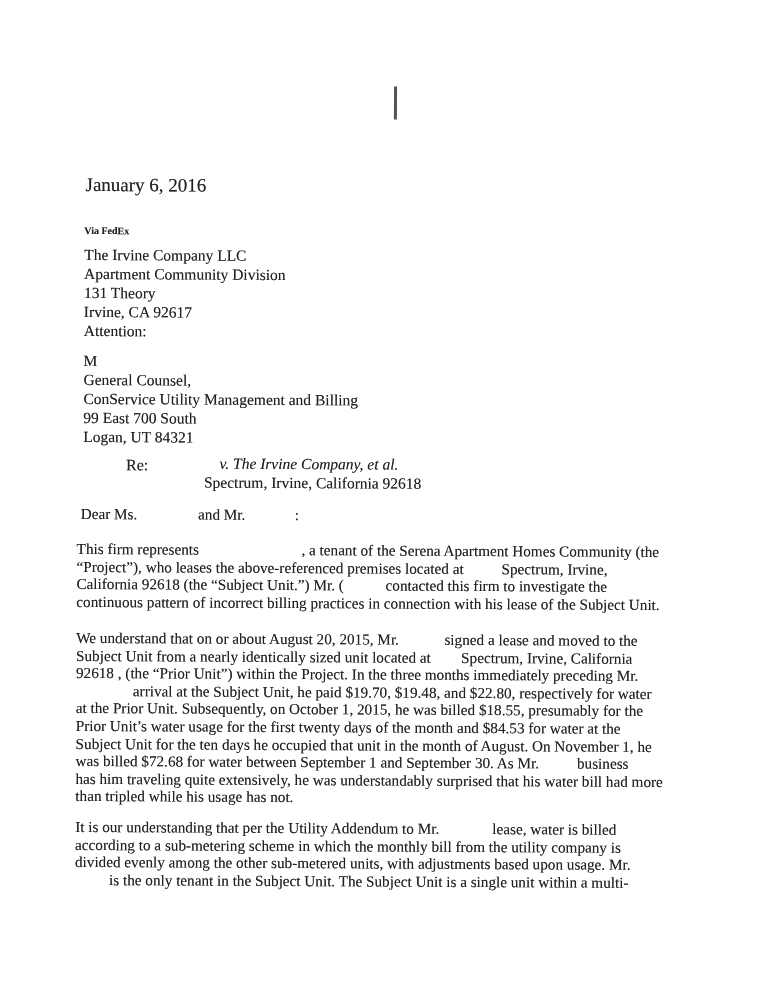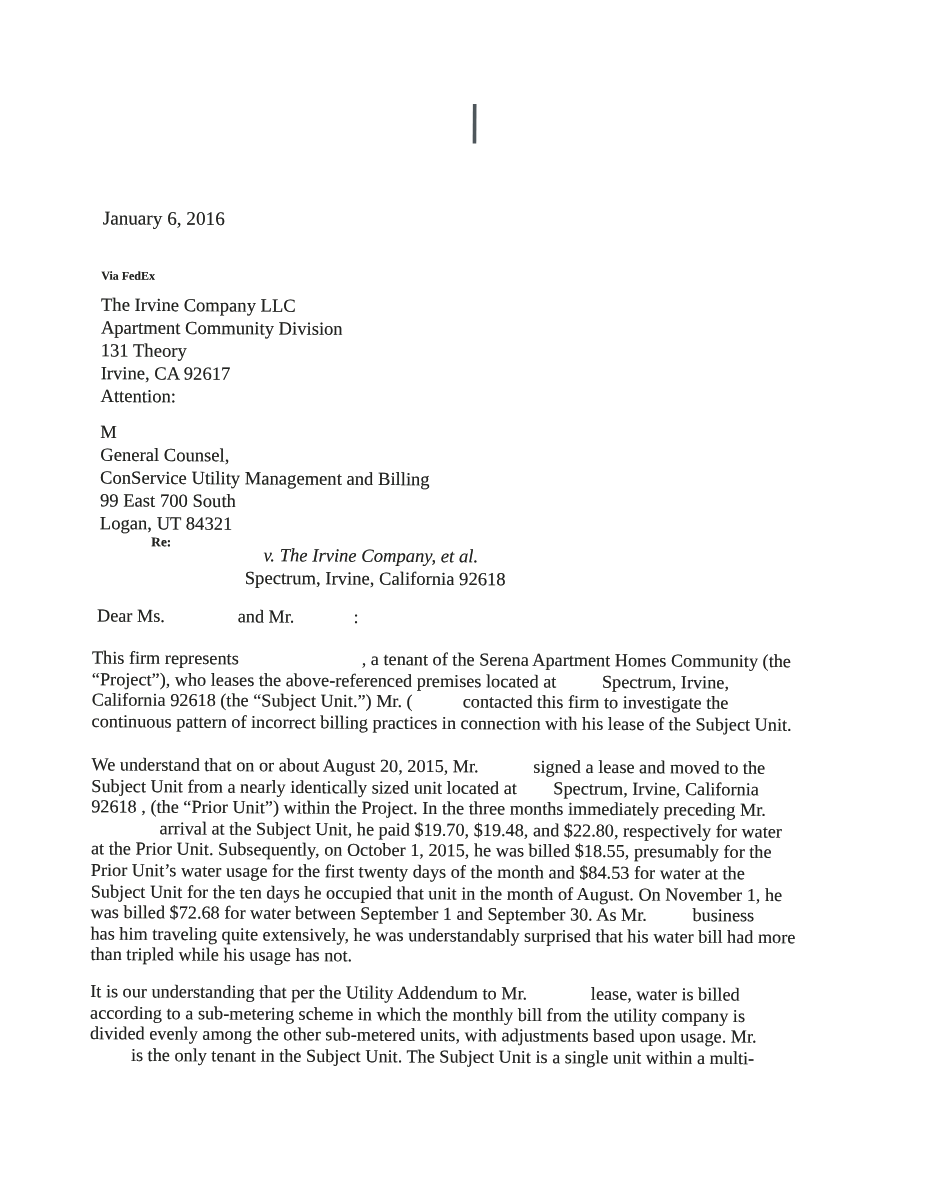--- a/index.html
+++ b/index.html
@@ -40,44 +40,43 @@
     line-height: 13.5px;
     letter-spacing: 0.7px;
     color: #83878a;
     text-shadow: none;
     white-space: pre;
   }
   .date-line {
     position: absolute;
     left: 86px;
     top: 174px;
-    font-size: 16px;
+    font-size: 19px;
   }
   .via-line {
     position: absolute;
     left: 85px;
     top: 225px;
     font-size: 10px;
     font-weight: bold;
   }
   .addr {
     position: absolute;
     left: 85px;
     font-size: 15.5px;
     line-height: 19px;
     white-space: pre;
   }
   .addr-recipient { top: 245px; }
   .addr-attention { top: 351px; }
   .re-label {
     position: absolute;
     left: 128px;
-    top: 446px;
-    font-size: 11px;
-    font-weight: bold;
+    top: 456px;
+    font-size: 16px;
   }
   .re-case {
     position: absolute;
     left: 206px;
     top: 454px;
     font-size: 15.5px;
     font-style: italic;
     white-space: pre;
   }
   .re-address {

